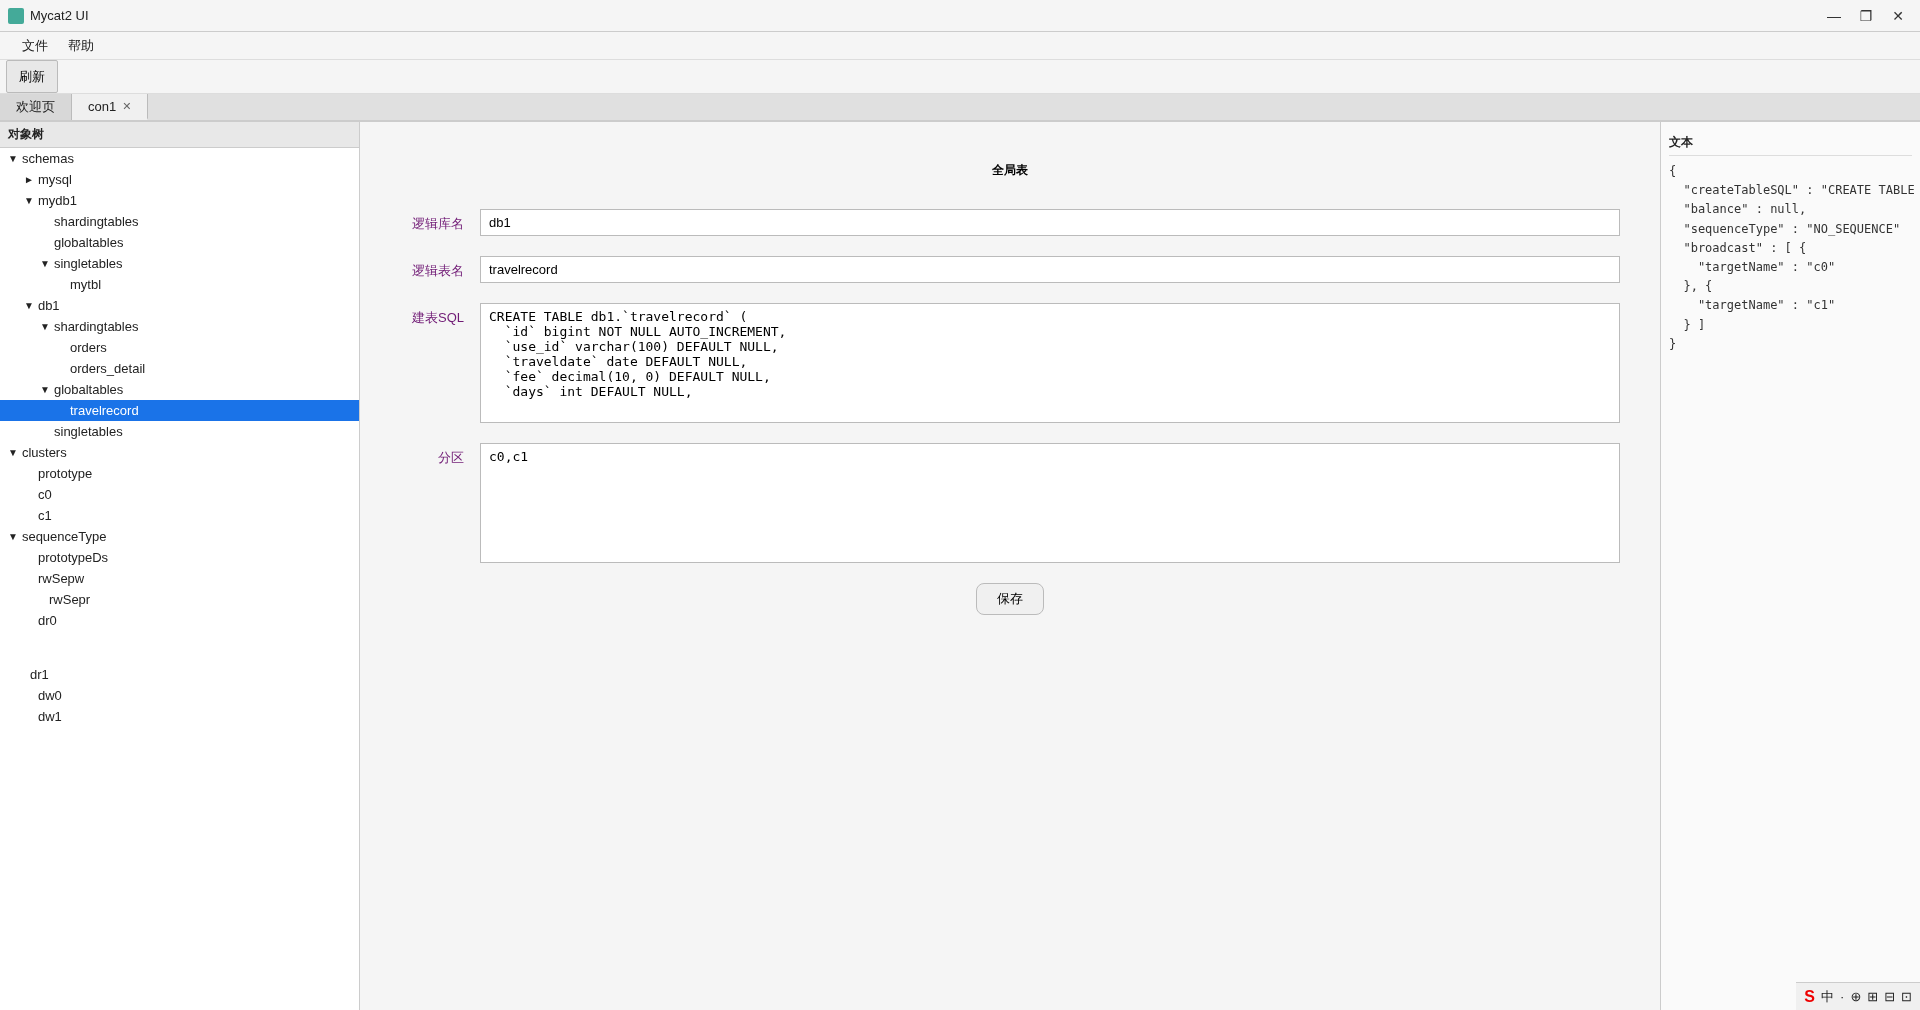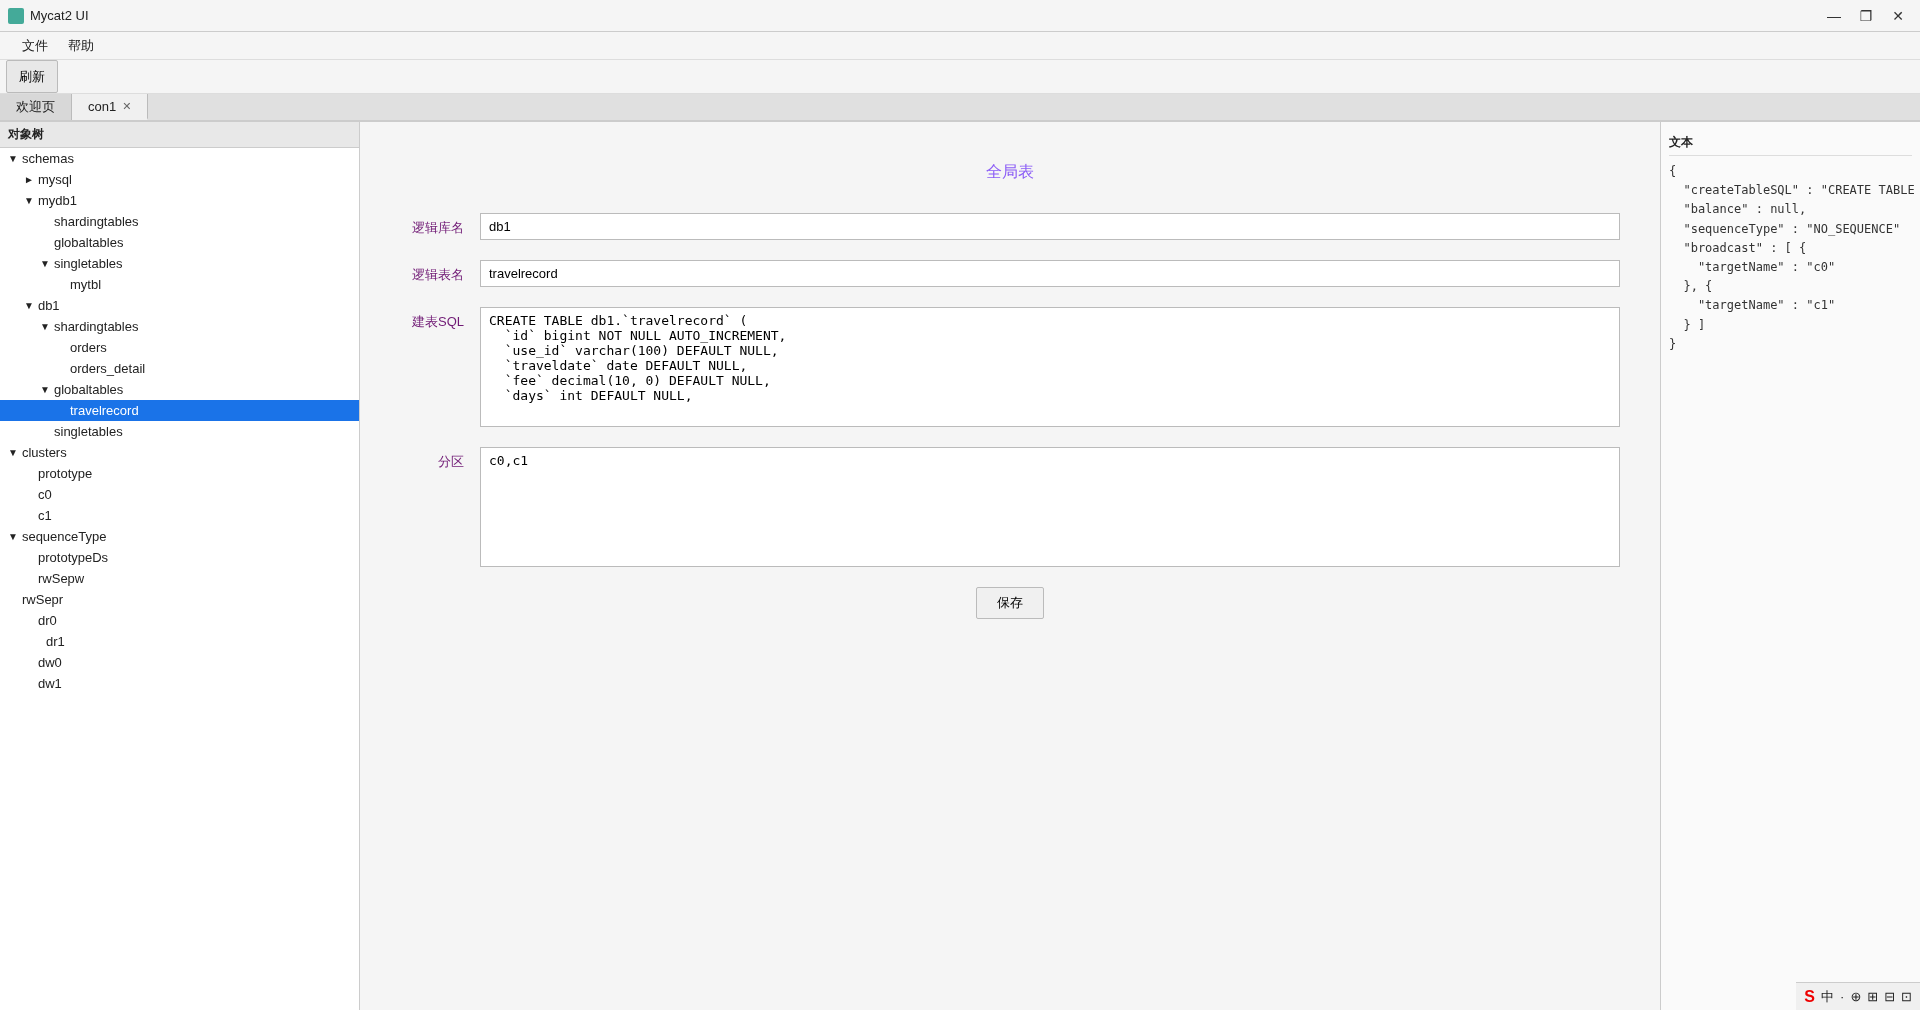--- a/index.html
+++ b/index.html
@@ -76,22 +76,22 @@
 
     
     .center-panel {
       flex: 1; background: #f5f5f5; overflow-y: auto; padding: 20px 40px;
     }
     .panel-header {
       background: #e8e8e8; border: 1px solid #ccc; padding: 4px 8px;
       font-size: 12px; font-weight: bold; margin-bottom: 0;
     }
     .panel-title {
-      text-align: center; font-size: 16px; font-weight: normal;
-      margin: 20px 0 30px 0; color: #8b5cf6;
+      text-align: center; font-size: 12px; font-weight: bold;
+      margin: 20px 0 30px 0; color: #000000;
     }
     .form-row {
       display: flex; align-items: flex-start; margin-bottom: 20px;
     }
     .form-label {
       width: 80px; text-align: right; padding-right: 16px;
       padding-top: 6px; font-size: 13px; color: #701a75; flex-shrink: 0;
     }
     .form-input {
       flex: 1; padding: 5px 8px; border: 1px solid #bbb;
@@ -101,21 +101,21 @@
       flex: 1; padding: 5px 8px; border: 1px solid #bbb;
       background: white; font-size: 13px; font-family: monospace;
       resize: none; outline: none; height: 120px;
     }
     .form-textarea-partition {
       flex: 1; padding: 5px 8px; border: 1px solid #bbb;
       background: white; font-size: 13px; resize: none; outline: none; height: 120px;
     }
     .save-btn {
       padding: 6px 20px; background: #f0f0f0; border: 1px solid #bbb;
-      cursor: pointer; font-size: 13px; border-radius: 2px;
+      cursor: pointer; font-size: 13px; border-radius: 8px;
     }
     .save-row { text-align: center; margin-top: 20px; }
 
     
     .right-panel {
       width: 260px; background: #fafafa; border-left: 1px solid #ccc;
       overflow-y: auto; padding: 8px; font-size: 12px; font-family: monospace;
       flex-shrink: 0;
     }
     .right-panel-header {
@@ -248,29 +248,29 @@
           <span>sequenceType</span>
         </div>
         <div class="tree-item" style="padding-left: 24px;">
           <span style="display:inline-block;width:14px;"></span>
           <span>prototypeDs</span>
         </div>
         <div class="tree-item" style="padding-left: 24px;">
           <span style="display:inline-block;width:14px;"></span>
           <span>rwSepw</span>
         </div>
-        <div class="tree-item" style="padding-left: 8px; text-align: center;">
+        <div class="tree-item" style="padding-left: 35px; text-align: center;">
           <span style="display:inline-block;width:14px;"></span>
           <span>rwSepr</span>
         </div>
         <div class="tree-item" style="padding-left: 24px;">
           <span style="display:inline-block;width:14px;"></span>
           <span>dr0</span>
         </div>
-        <div class="tree-item" style="padding-left: 32px;">
+        <div class="tree-item" style="padding-left: 16px; margin-top: 33px;">
           <span style="display:inline-block;width:14px;"></span>
           <span>dr1</span>
         </div>
         <div class="tree-item" style="padding-left: 24px;">
           <span style="display:inline-block;width:14px;"></span>
           <span>dw0</span>
         </div>
         <div class="tree-item" style="padding-left: 24px;">
           <span style="display:inline-block;width:14px;"></span>
           <span>dw1</span>

